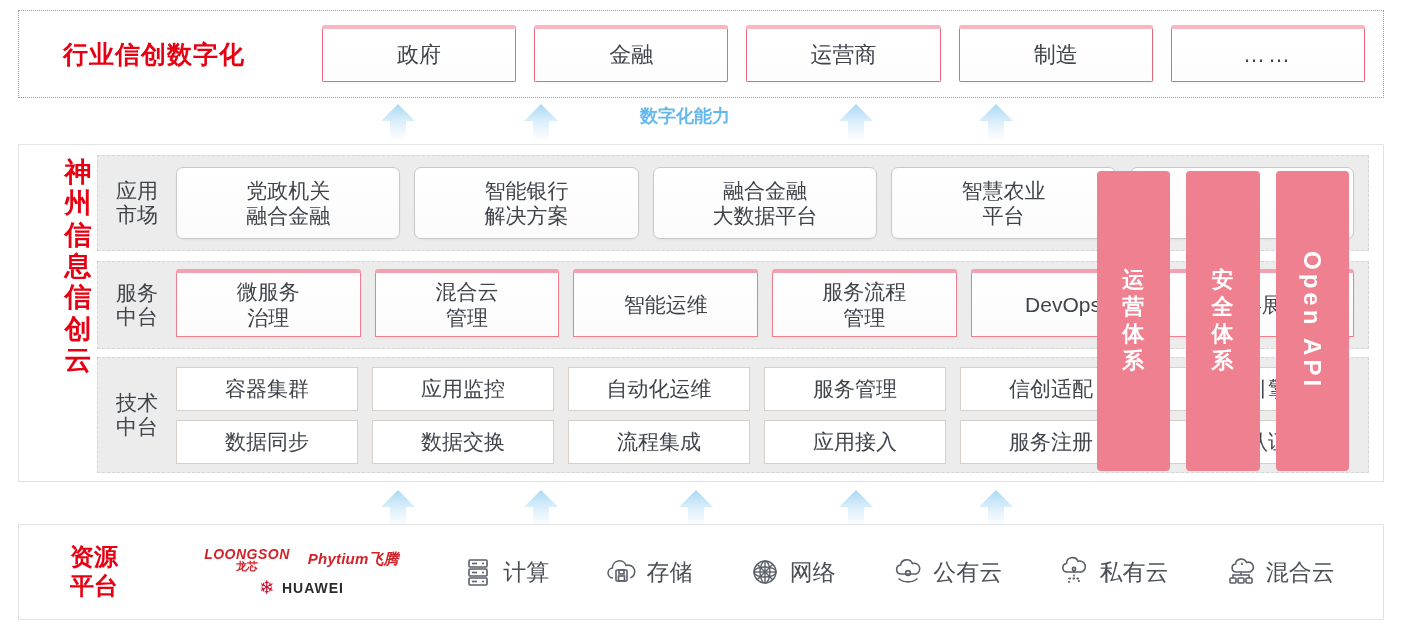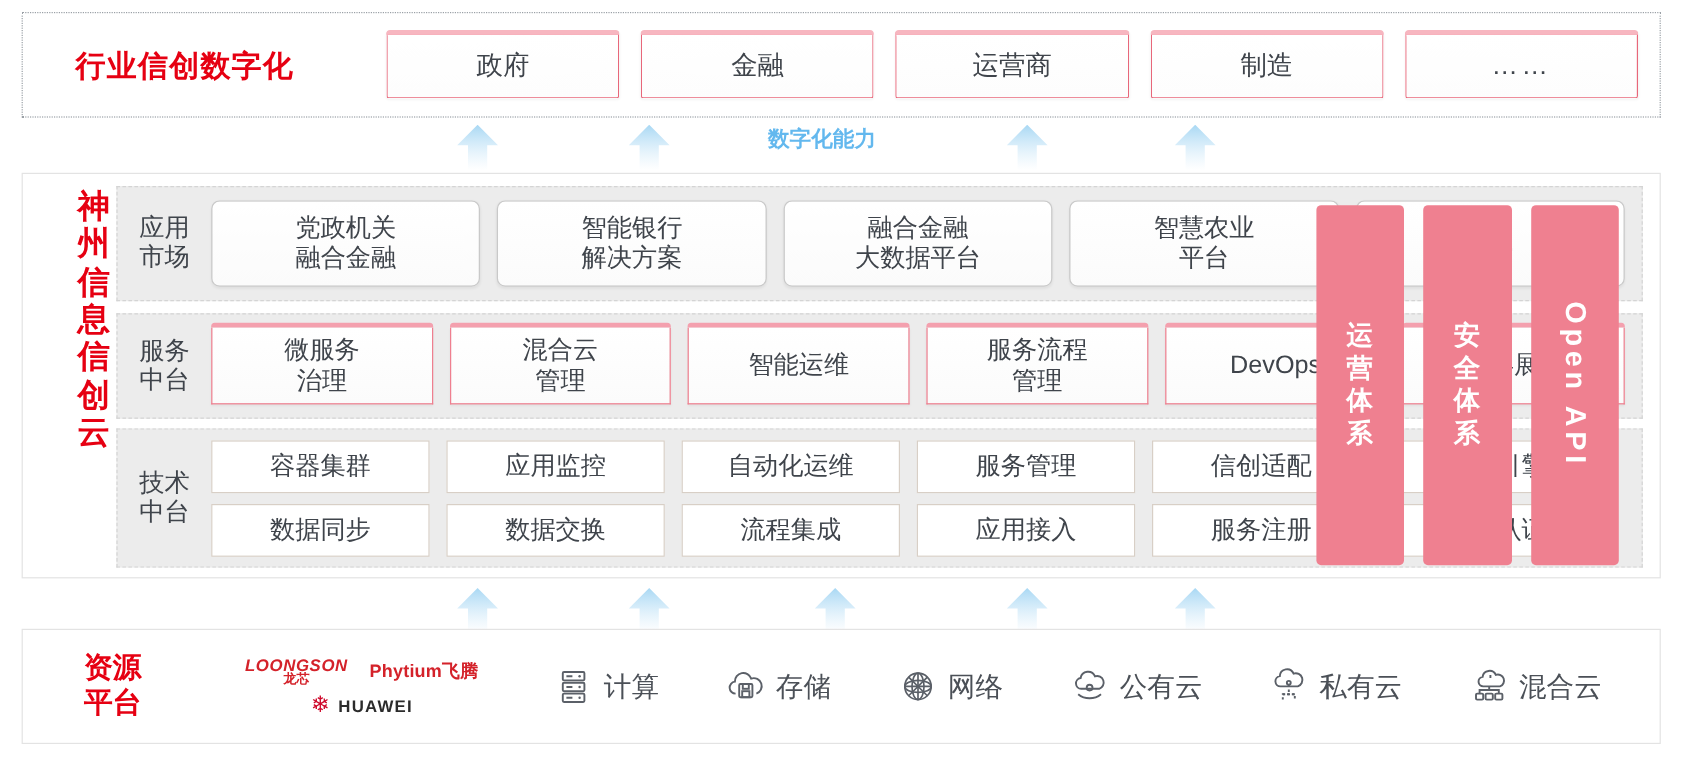--- a/index.html
+++ b/index.html
@@ -165,21 +165,21 @@
   .resource-title span{display:block;}
   .vendors{
     flex:0 0 265px;display:flex;flex-direction:column;align-items:center;gap:6px;
   }
   .vendor-row{display:flex;align-items:center;justify-content:center;gap:18px;}
   .loongson{text-align:center;line-height:1;}
   .loongson .en{
     font-size:14px;font-weight:bold;font-style:italic;color:#d4222a;letter-spacing:.5px;
   }
   .loongson .cn{font-size:11px;color:#d4222a;font-weight:bold;}
-  .phytium{font-size:15px;font-weight:bold;color:#d4222a;letter-spacing:.2px;}
+  .phytium{font-size:15px;font-weight:bold;color:#d4222a;font-style:italic;letter-spacing:.2px;}
   .huawei{display:flex;align-items:center;gap:7px;}
   .huawei .mark{font-size:19px;color:#cf0a2c;line-height:1;}
   .huawei .txt{font-size:14px;font-weight:bold;color:#2b2b2b;letter-spacing:1px;}
 
   .res-items{flex:1;display:flex;align-items:center;justify-content:space-around;padding-right:20px;}
   .res-item{display:flex;align-items:center;gap:9px;font-size:23px;color:#4b5057;}
   .res-item .ico{width:32px;height:32px;display:block;}
   .res-item .ico svg{display:block;width:32px;height:32px;}
 </style>
 </head>

